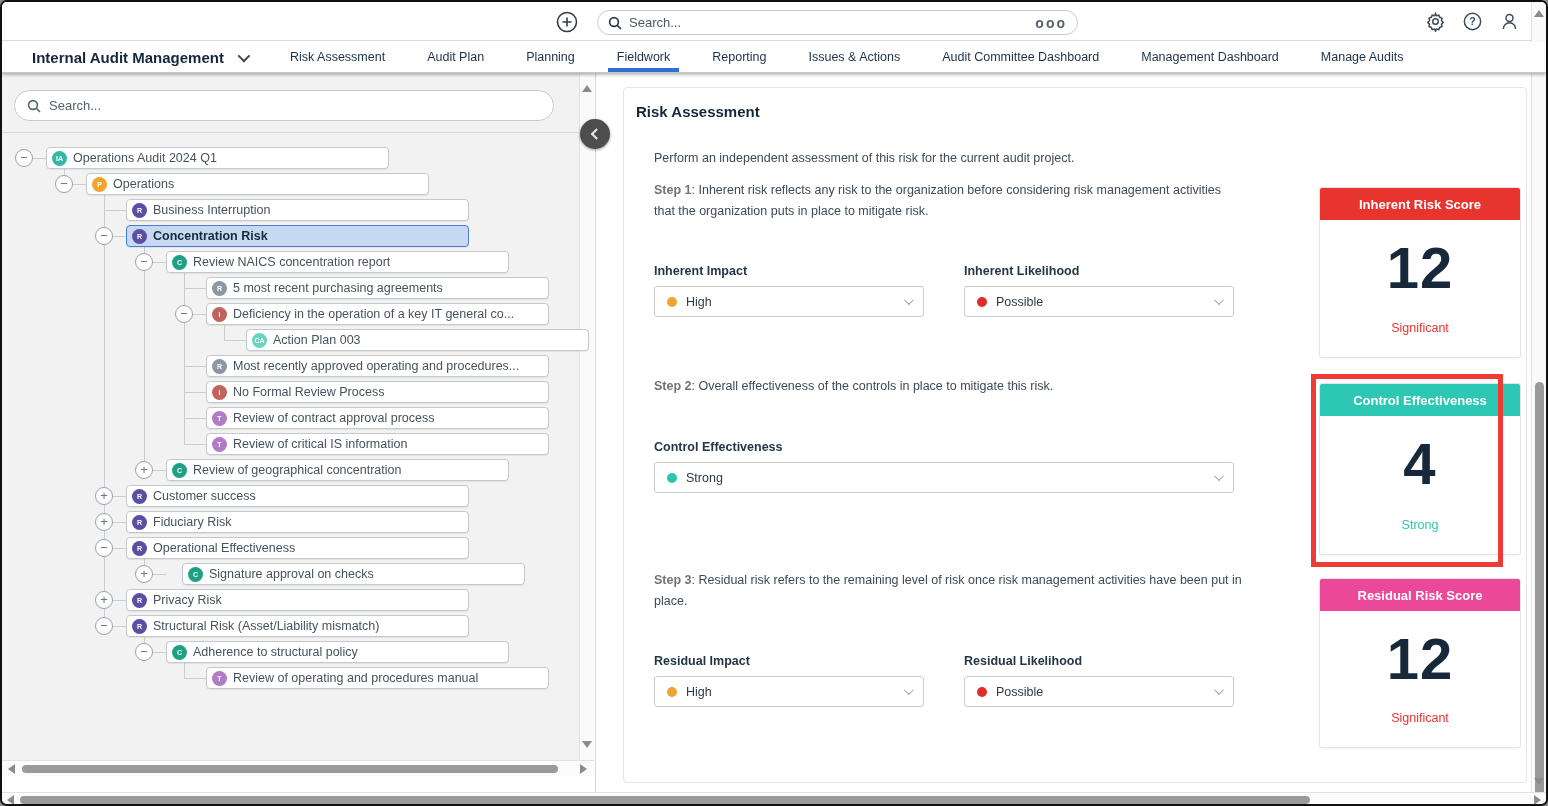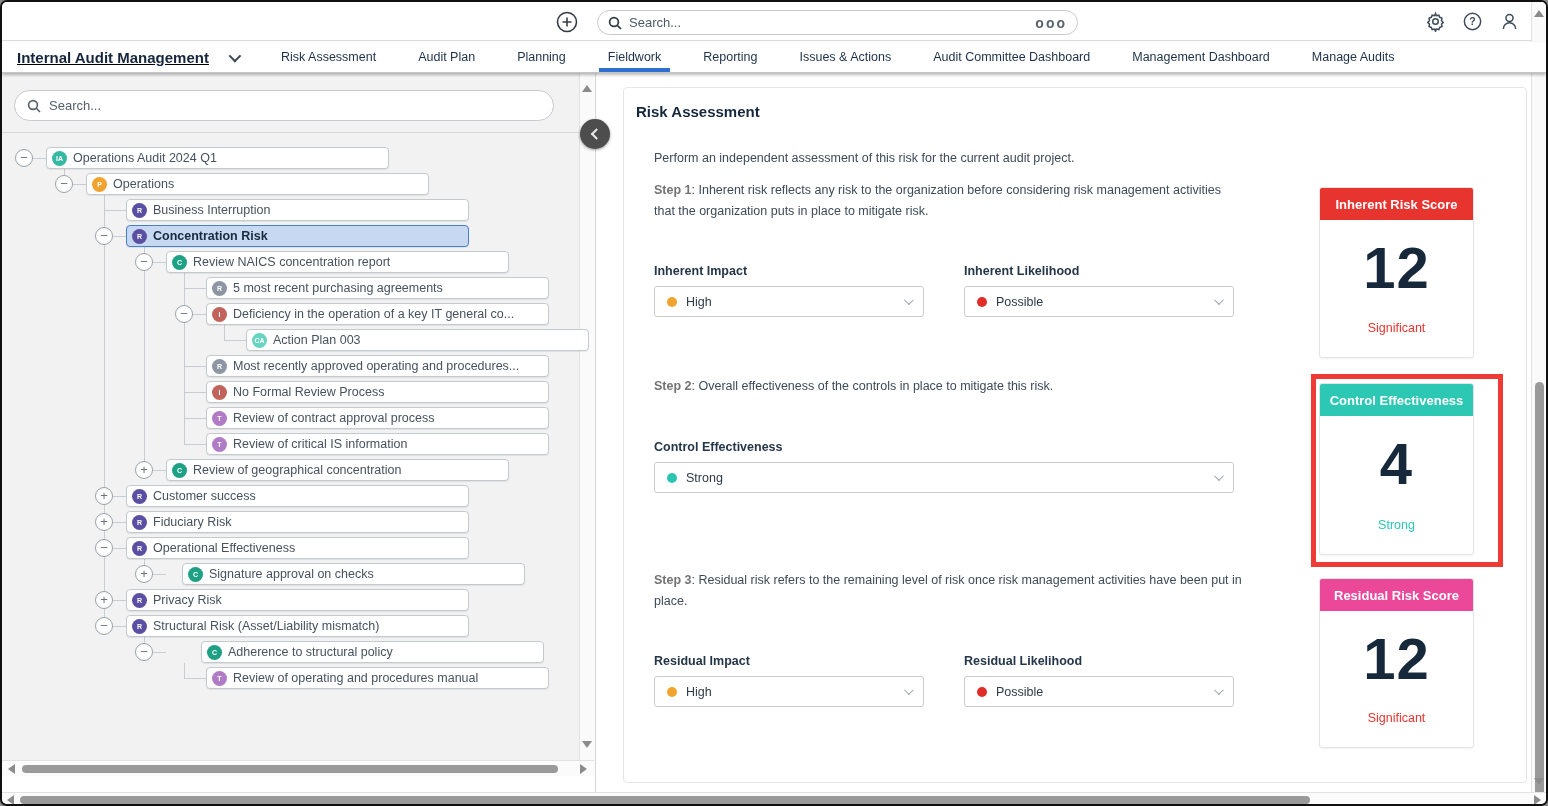--- a/index.html
+++ b/index.html
@@ -27,21 +27,21 @@
   .search-ooo { flex:0 0 auto; font-size:14px; letter-spacing:2px; color:#5a646e; font-weight:bold; }
   .top-icons { position:absolute; right:26px; top:8px; display:flex; gap:15px; align-items:center; }
   .top-icons .ticon { width:22px; height:22px; display:flex; align-items:center; justify-content:center; cursor:pointer; }
 
   
   #nav {
     position:absolute; left:0; top:40px; width:100%; height:31px; background:#fff;
     border-bottom:1px solid #c3c6c9; box-shadow:0 2px 3px rgba(0,0,0,.28);
     display:flex; align-items:stretch; z-index:5;
   }
-  .app-title { display:flex; align-items:center; padding-left:15px; gap:20px; cursor:pointer;text-decoration:underline; }
+  .app-title { display:flex; align-items:center; padding-left:30px; gap:14px; cursor:pointer; }
   .app-title span { font-size:15px; font-weight:bold; color:#15263c; }
   .chev-down { width:9px; height:9px; border-right:2px solid #3c4854; border-bottom:2px solid #3c4854; transform:rotate(45deg) translateY(-2px); }
   .tabs { display:flex; margin-left:22px; }
   .tab { position:relative; display:flex; align-items:center; padding:0 21px; font-size:12.5px; color:#1d3148; cursor:pointer; white-space:nowrap; }
   .tab.active::after { content:""; position:absolute; left:12px; right:12px; bottom:0; height:4px; background:var(--underline); }
 
   
   #body { position:absolute; left:0; top:71px; width:100%; height:719px; }
 
   
@@ -98,21 +98,21 @@
   .f-label { position:absolute; font-size:12.5px; font-weight:bold; color:#243648; }
   .select {
     position:absolute; height:31px; border:1px solid #c9ccd0; border-radius:3px; background:#fff;
     display:flex; align-items:center; padding:0 12px; cursor:pointer;
   }
   .select .dot { width:10px; height:10px; border-radius:50%; margin-right:9px; flex:0 0 auto; }
   .select .val { font-size:12.5px; color:#2d3a46; flex:1; }
   .select .sel-chev { width:7px; height:7px; border-right:1.5px solid #9aa3ab; border-bottom:1.5px solid #9aa3ab; transform:rotate(45deg) translateY(-2px); }
 
   
-  .score-card { position:absolute; left:695px; width:155px; background:#fff; border:1px solid #e2e5e7; border-radius:3px; box-shadow:0 1px 2px rgba(0,0,0,.05); }
+  .score-card { position:absolute; left:695px; width:202px; background:#fff; border:1px solid #e2e5e7; border-radius:3px; box-shadow:0 1px 2px rgba(0,0,0,.05); }
   .score-head { height:32px; display:flex; align-items:center; justify-content:center; color:#fff; font-size:13px; font-weight:bold; border-radius:2px 2px 0 0; }
   .score-val { text-align:center; font-size:58px; font-weight:bold; color:#16283a; margin-top:14px; letter-spacing:1px; }
   .score-cap { position:absolute; bottom:22px; left:0; width:100%; text-align:center; font-size:12.5px; }
   .hl-frame { position:absolute; left:687px; top:286px; width:192px; height:193px; border:5px solid #ee3b35; z-index:4; pointer-events:none; }
 
   svg { display:block; }
 </style>
 </head>
 <body>
 
@@ -300,21 +300,21 @@
             <span>Privacy Risk</span>
           </div>
           <div class="t-line" style="left:102px; top:493px; width:22px; height:1px;"></div>
           <div class="t-exp" style="left:93px; top:484px;">−</div>
           <div class="t-node" style="left:124px; top:482px;">
             <span class="t-badge" style="background: rgb(90, 79, 162);">R</span>
             <span>Structural Risk (Asset/Liability mismatch)</span>
           </div>
           <div class="t-line" style="left:142px; top:519px; width:22px; height:1px;"></div>
           <div class="t-exp" style="left:133px; top:510px;">−</div>
-          <div class="t-node" style="left:164px; top:508px;margin-left:35px;">
+          <div class="t-node" style="left:164px; top:508px;">
             <span class="t-badge" style="background: rgb(29, 160, 132);">C</span>
             <span>Adherence to structural policy</span>
           </div>
           <div class="t-line" style="left:182px; top:545px; width:22px; height:1px;"></div>
           <div class="t-node" style="left:204px; top:534px;">
             <span class="t-badge" style="background: rgb(176, 124, 198);">T</span>
             <span>Review of operating and procedures manual</span>
           </div>
         </div>
 

